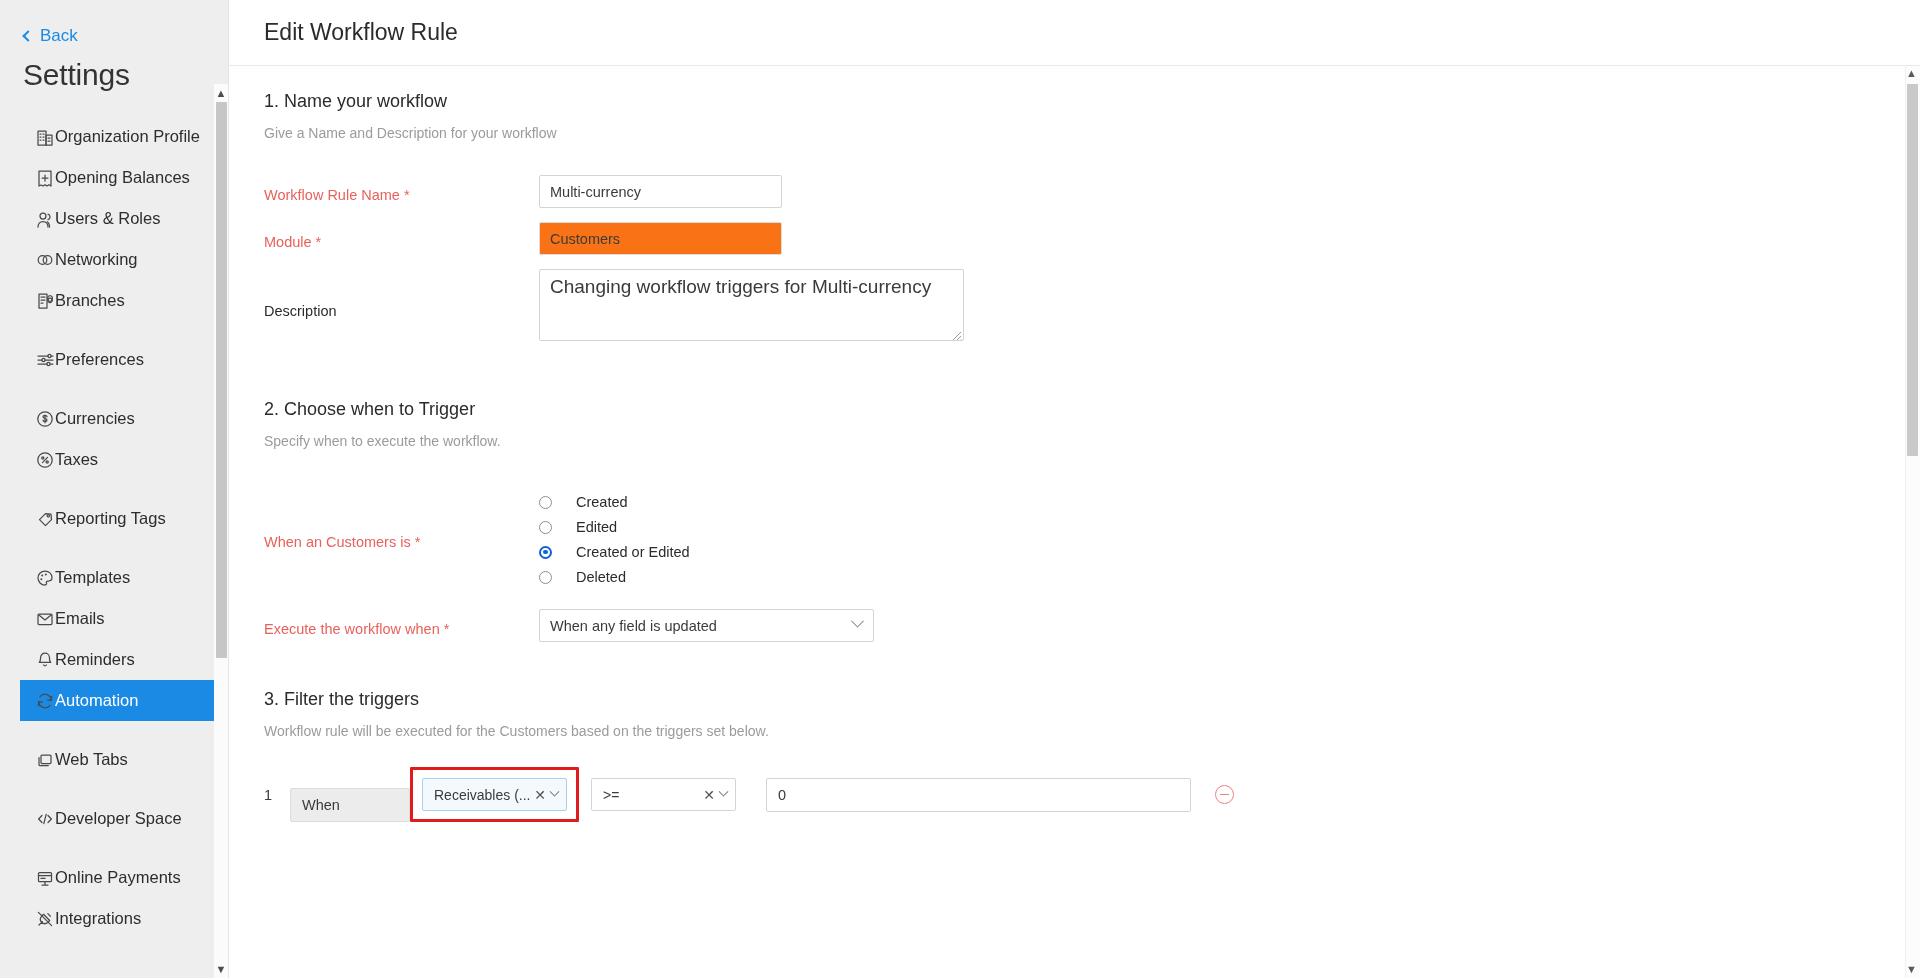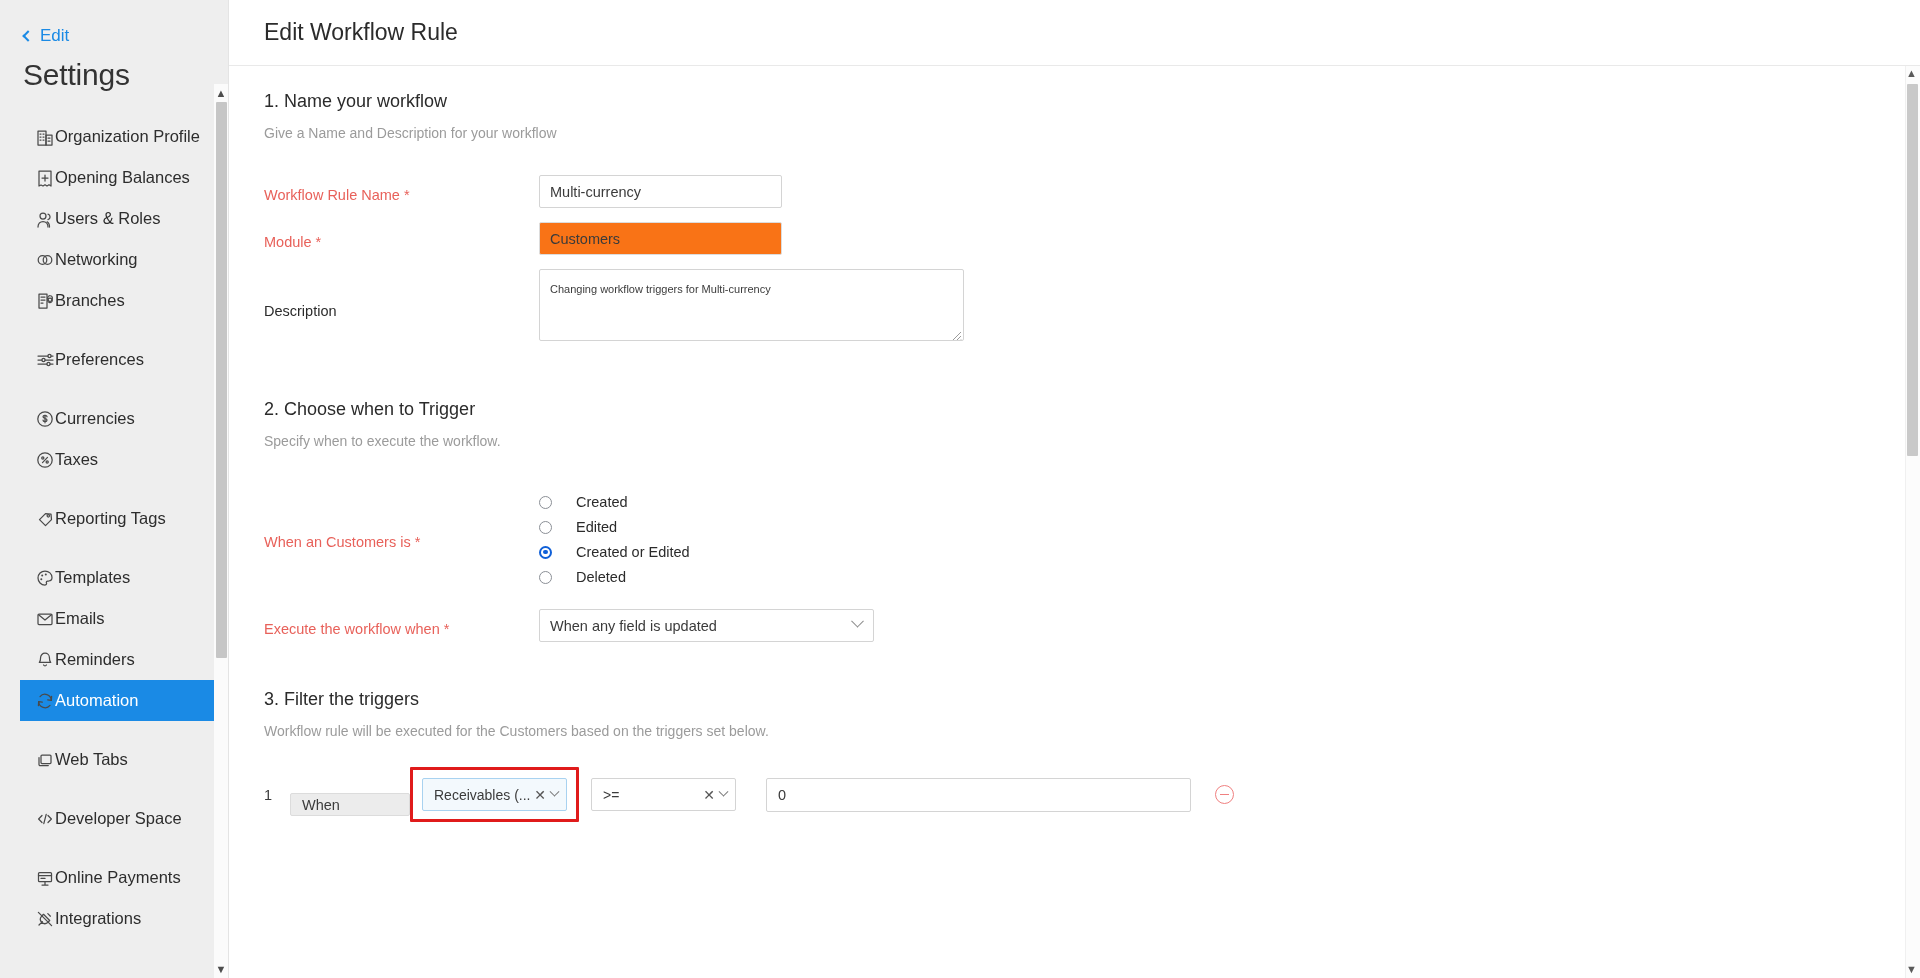--- a/index.html
+++ b/index.html
@@ -182,22 +182,22 @@
   .txt-input.readonly {
     background: #f97316;
     border-color: #dcdcdc;
   }
   .ta-wrap { position: relative; width: 425px; }
   .ta-input {
     width: 425px;
     height: 72px;
     border: 1px solid #d4d4d4;
     border-radius: 2px;
-    padding: 12px 10px;
-    font-size: 11px;
+    padding: 5px 10px;
+    font-size: 19px;
     color: #3b3b3b;
     font-family: "Liberation Sans", sans-serif;
     resize: none;
     outline: none;
     line-height: 1.3;
   }
   .ta-grip {
     position: absolute;
     right: 2px; bottom: 4px;
     width: 11px; height: 11px;
@@ -257,21 +257,21 @@
     gap: 0;
     padding-top: 28px;
   }
   .fr-index {
     width: 26px;
     font-size: 14.5px;
     color: #3b3b3b;
   }
   .fr-when {
     width: 120px;
-    height: 23px;
+    height: 34px;
     background: #ececec;
     border: 1px solid #dcdcdc;
     border-radius: 2px;
     display: flex;
     align-items: center;
     padding: 0 11px;
     font-size: 14.5px;
     color: #3b3b3b;
     margin-top: 20px;
   }
@@ -382,21 +382,21 @@
   }
 </style>
 </head>
 <body>
 
 <div class="app">
 
   <aside class="sidebar">
     <div class="back-row">
       <span class="back-chevron"></span>
-      <span>Edit</span>
+      <span>Back</span>
     </div>
     <div class="settings-title">Settings</div>
 
     <nav class="nav" id="nav-container">
         <div class="nav-group">
           <div class="nav-item">
             <span class="ico">
               <svg viewBox="0 0 20 20" width="20" height="20">
                 <rect x="3" y="4" width="8" height="14" stroke="#4a4a4a" stroke-width="1.25" fill="none" stroke-linecap="round" stroke-linejoin="round"></rect>
                 <rect x="11" y="8" width="6" height="10" stroke="#4a4a4a" stroke-width="1.25" fill="none" stroke-linecap="round" stroke-linejoin="round"></rect>

